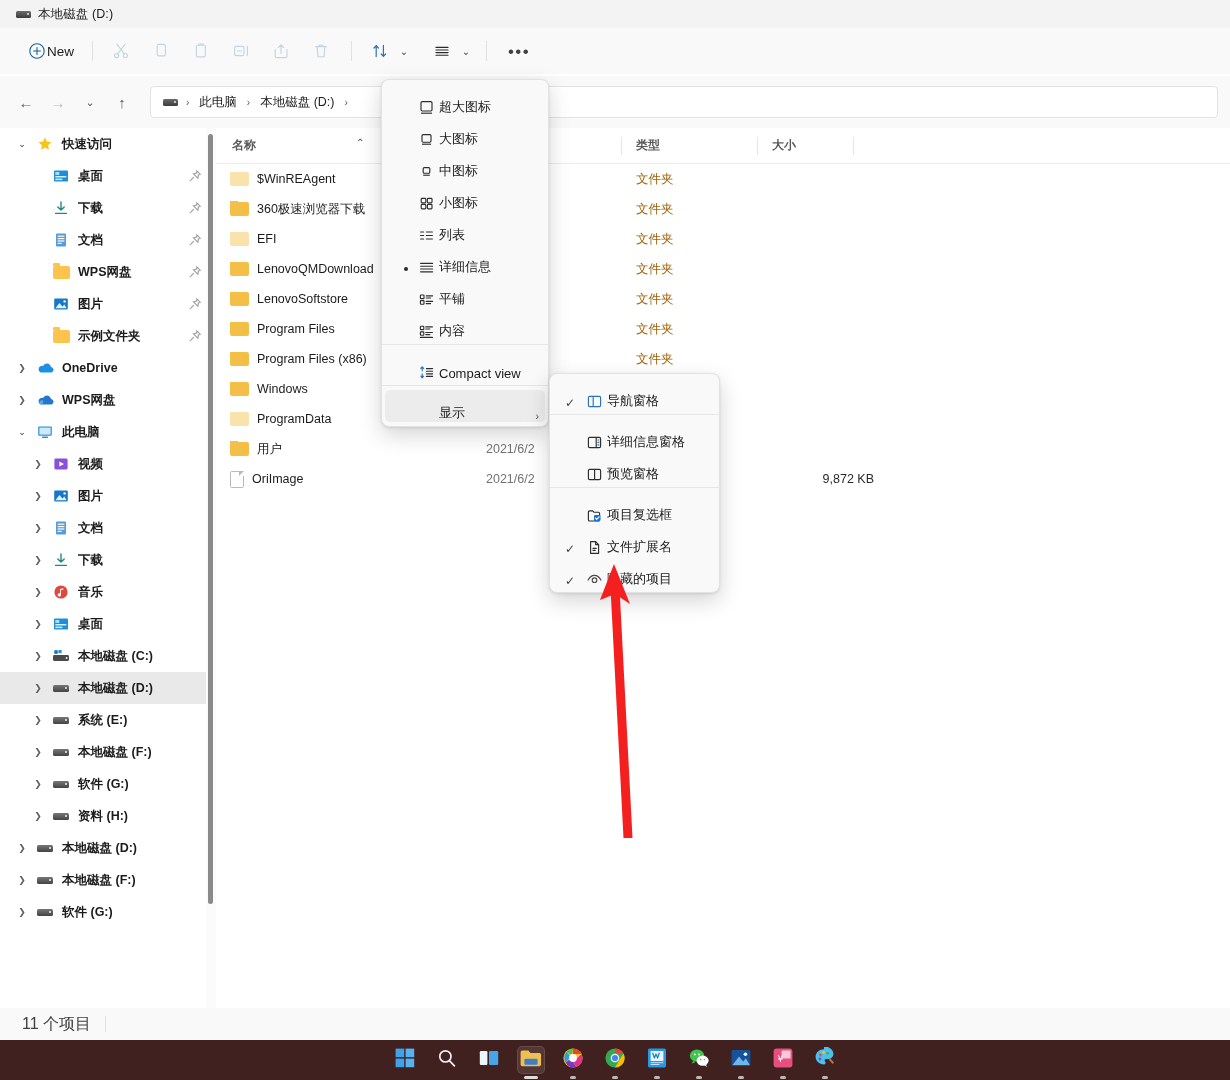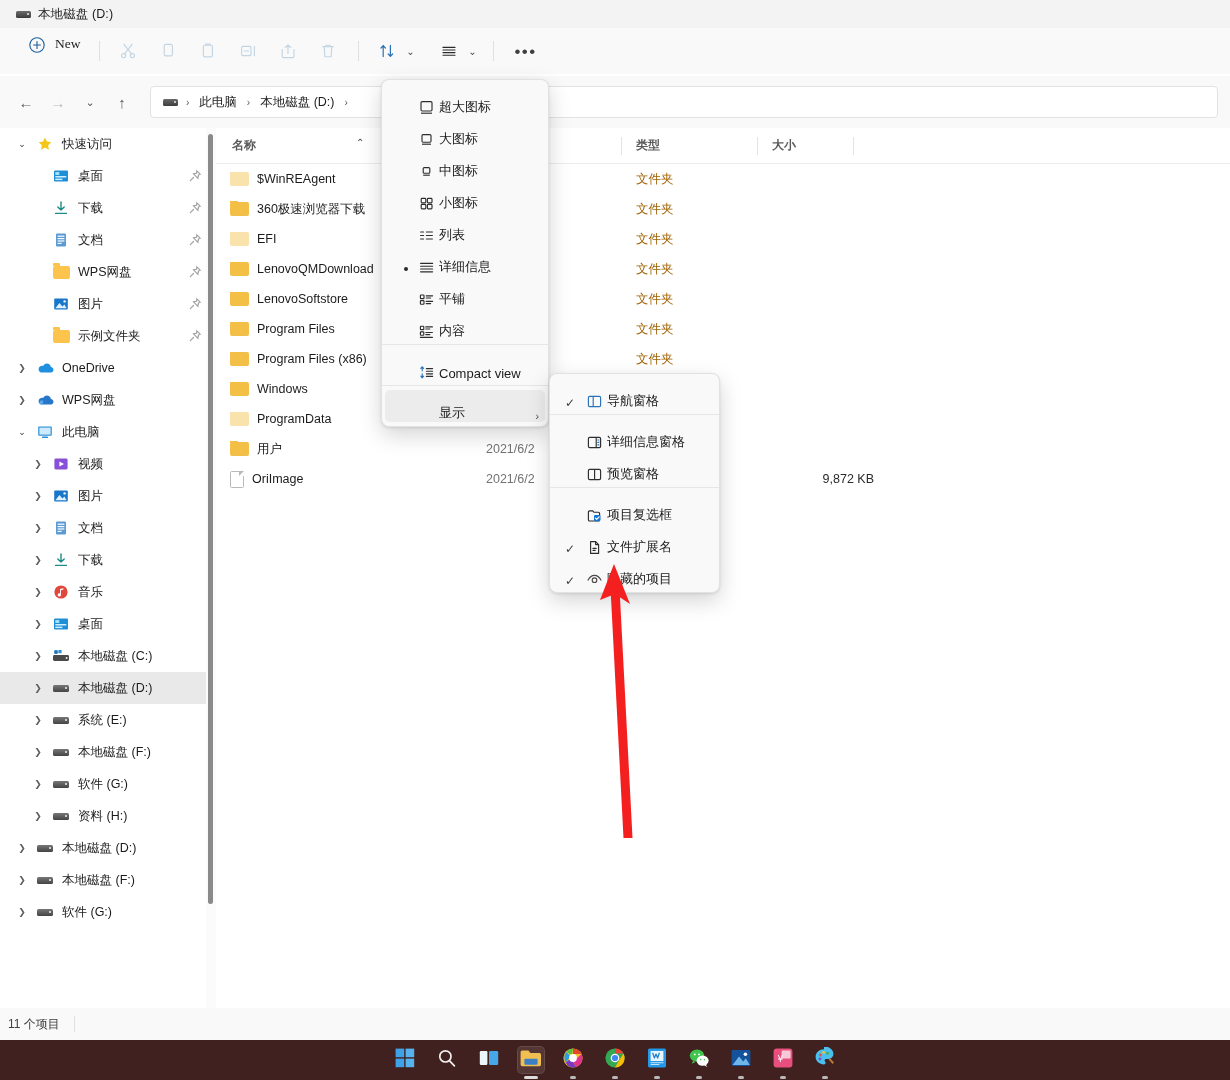--- a/index.html
+++ b/index.html
@@ -29,22 +29,22 @@
      background: linear-gradient(#6b6b6b, #3c3c3c); position: relative; }
   .drive-glyph::after { content:""; position:absolute; right:2px; top:2.4px; width:2px;height:2px;
      background:#e8e8e8; border-radius:50%; }
 
   
   .cmdbar {
     position: absolute; left: 0; top: 28px; width: 1230px; height: 46px;
     background: #f9f9f9;
     display: flex; align-items: center;
   }
-  .newbtn { display:flex; align-items:flex-start; gap:9px; margin-left: 18px; height: 30px;
-     padding: 0 10px; border-radius: 5px; cursor: default; font-family: Liberation Serif, serif; }
+  .newbtn { display:flex; align-items:center; gap:1px; margin-left: 18px; height: 30px;
+     padding: 0 10px; border-radius: 5px; cursor: default; }
   .newbtn .plus-ic { width:18px; height:18px; }
   .newbtn .lbl { font-size: 13.5px; color: #1b1b1b; }
   .cmd-sep { width:1px; height:20px; background:#e0e0e0; margin: 0 8px; }
   .cmd-ic { width: 40px; height: 32px; display:flex; align-items:center; justify-content:center; }
   .cmd-ic svg { display:block; }
   .cmd-group { display:flex; align-items:center; }
   .chev-sm { font-size: 10px; color:#4a4a4a; margin-left:-4px; width:16px; text-align:center;}
   .dots { font-size: 17px; color:#404040; letter-spacing:1.4px; line-height: 1; }
 
   
@@ -73,21 +73,21 @@
   .side-scroll-track { position:absolute; left:206px; top:128px; width:10px; height:880px; background:#fbfbfb; }
   .side-scroll-thumb { position:absolute; left:208px; top:134px; width:5px; height:770px;
      background:#8a8a8a; border-radius:3px; }
 
   .si { display:flex; align-items:center; height: 32px; padding-right: 6px; position: relative; }
   .si.sel { background:#e9e9e9; border-radius: 0; }
   .si .tw { width: 24px; display:flex; align-items:center; justify-content:center;
      font-size: 9px; color:#5e5e5e; }
   .si .tw.open { color:#3a3a3a; }
   .si .ic { width: 22px; height: 18px; display:flex; align-items:center; justify-content:center; margin-right: 6px;}
-  .si .nm { font-size: 12.5px; color:#1b1b1b; white-space:nowrap; }
+  .si .nm { font-size: 12.5px; color:#1b1b1b; white-space:nowrap;font-weight:bold; }
   .si .pin { margin-left:auto; width:14px; height:14px; opacity:.62; }
   .si.lvl1 { padding-left: 10px; }
   .si.lvl2 { padding-left: 26px; }
   .si.lvl3 { padding-left: 26px; }
 
   
   .ic-folder { width:17px;height:13px;background:#fcc44d;border-radius:2px;position:relative;}
   .ic-folder::before{content:"";position:absolute;left:0;top:-3px;width:7px;height:3px;background:#fcc44d;border-radius:1px 1px 0 0;}
   .ic-drive { width:16px;height:7px;border-radius:1.5px;background:linear-gradient(#777,#444);position:relative;}
   .ic-drive::after{content:"";position:absolute;right:2px;top:2.2px;width:2px;height:2px;background:#eee;border-radius:50%;}
@@ -112,21 +112,21 @@
   .c-size { width: 116px; padding-left: 14px; color:#2a2a2a; text-align:right; }
   .folder-ic { width:19px;height:14px;background:#f3bf47;border-radius:2px;position:relative;flex:none;}
   .folder-ic::before{content:"";position:absolute;left:0;top:-3.5px;width:8px;height:4px;background:#f3bf47;border-radius:1.5px 1.5px 0 0;}
   .folder-ic.dim { opacity: .45; }
   .file-ic { width:14px;height:17px;background:#fff;border:1px solid #b9b9b9;border-radius:1.5px;position:relative;flex:none;}
   .file-ic::after{content:"";position:absolute;right:-1px;top:-1px;border-width:0 0 5px 5px;border-style:solid;border-color:transparent transparent #fff #b9b9b9;}
 
   
   .statusbar { position:absolute; left:0; top:1008px; width:1230px; height:32px; background:#f9f9f9;
      display:flex; align-items:center; }
-  .statusbar .txt { margin-left:8px; font-size:12px; color:#404040; }
+  .statusbar .txt { margin-left:22px; font-size:16px; color:#404040; }
   .statusbar .sdiv { width:1px;height:16px;background:#e0e0e0;margin-left:14px; }
 
   
   .taskbar { position:absolute; left:0; top:1040px; width:1230px; height:40px;
      background:#41211f; display:flex; align-items:center; justify-content:center; gap:14px;}
   .tbi { width:28px;height:28px;display:flex;align-items:center;justify-content:center;position:relative;border-radius:5px;}
   .tbi.active { background: rgba(255,255,255,.10); box-shadow: inset 0 0 0 1px rgba(255,255,255,.10);}
   .tbi .run { position:absolute; bottom:-5px; left:50%; transform:translateX(-50%);
      width:6px;height:3px;border-radius:2px;background:#b9b9b9;}
   .tbi.active .run { width:14px; background:#dcdcdc; }

